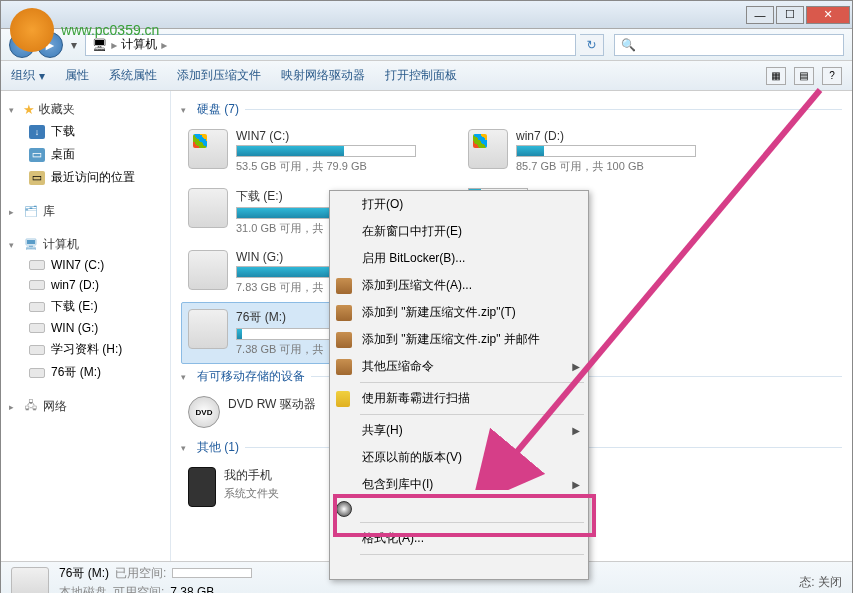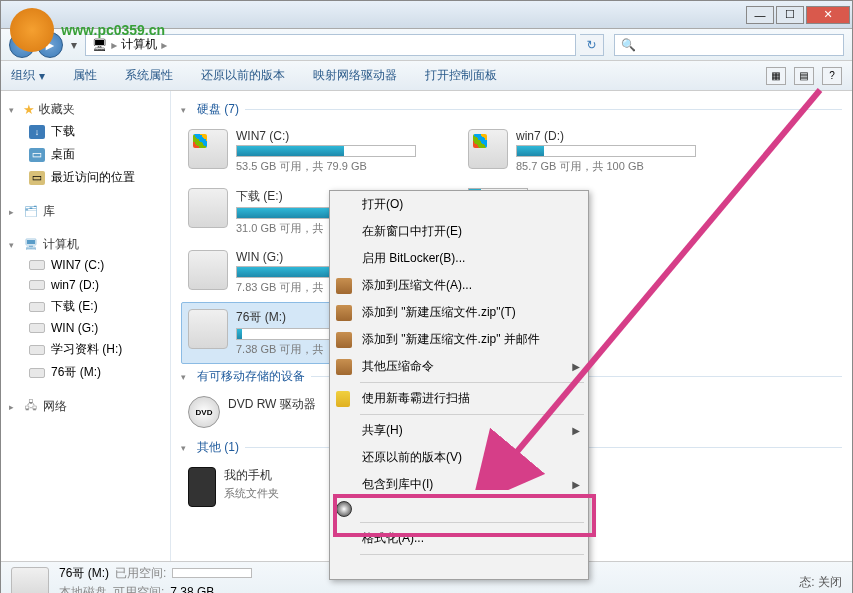--- a/index.html
+++ b/index.html
@@ -12,21 +12,21 @@
 .nav-arrows { display: flex; gap: 2px; }
 .nav-arrow { width: 26px; height: 26px; border-radius: 50%; background: radial-gradient(#6fa3d5,#3c7bb8); border: 1px solid #2a5a8a; display: flex; align-items: center; justify-content: center; color: #fff; font-size: 14px; cursor: pointer; }
 .nav-drop { width: 14px; height: 20px; display: flex; align-items: center; justify-content: center; color: #555; cursor: pointer; }
 .address { flex: 1; height: 22px; border: 1px solid #b0c4d8; background: #fff; display: flex; align-items: center; padding: 0 4px; }
 .address span { margin: 0 2px; }
 .address-sep { color: #888; }
 .refresh { width: 24px; height: 22px; border: 1px solid #b0c4d8; border-left: none; background: #f0f4f8; display: flex; align-items: center; justify-content: center; color: #3c7bb8; cursor: pointer; }
 .searchbox { width: 230px; height: 22px; border: 1px solid #b0c4d8; background: #fff; margin-left: 6px; display: flex; align-items: center; padding: 0 6px; }
 .searchbox input { border: none; outline: none; flex: 1; font-size: 12px; color: #888; }
 .search-icon { color: #888; cursor: pointer; }
-.toolbar { height: 30px; background: linear-gradient(#f4f8fb,#e4ecf3); display: flex; align-items: center; padding: 0 10px; gap: 28px; border-bottom: 1px solid #ccc; }
+.toolbar { height: 30px; background: linear-gradient(#f4f8fb,#e4ecf3); display: flex; align-items: center; padding: 0 10px; gap: 20px; border-bottom: 1px solid #ccc; }
 .toolbar-item { color: #2a5a8a; cursor: pointer; display: flex; align-items: center; gap: 4px; }
 .toolbar-right { margin-left: auto; display: flex; gap: 8px; }
 .tb-icon { width: 20px; height: 18px; border: 1px solid #aaa; background: #f0f4f8; cursor: pointer; display: flex; align-items: center; justify-content: center; font-size: 10px; }
 .body { display: flex; height: 470px; }
 .sidebar { width: 170px; background: #fff; border-right: 1px solid #e0e8f0; padding: 8px 4px; overflow-y: auto; }
 .side-group { margin-bottom: 12px; }
 .side-header { display: flex; align-items: center; gap: 4px; padding: 2px 4px; font-weight: normal; color: #333; cursor: pointer; }
 .star { color: #f5b63a; font-size: 13px; }
 .triangle { color: #888; font-size: 9px; width: 10px; }
 .side-item { display: flex; align-items: center; gap: 6px; padding: 3px 4px 3px 24px; cursor: pointer; }
@@ -66,21 +66,21 @@
 .menu-arrow { margin-left: auto; color: #555; font-size: 10px; }
 .archive-icon { background: linear-gradient(#c89050,#a06830); border-radius: 2px; color: #fff; font-size: 9px; width: 16px; height: 16px; }
 .shield-icon { background: linear-gradient(#f0d040,#e0b020); border-radius: 2px; width: 14px; height: 16px; }
 .qq-icon { width: 16px; height: 16px; background: radial-gradient(#fff,#333); border-radius: 50%; border: 1px solid #333; }
 .highlight-box { position: absolute; top: 494px; left: 333px; width: 263px; height: 43px; border: 4px solid #d63e88; z-index: 200; pointer-events: none; }
 .arrow-annotation { position: absolute; top: 80px; left: 460px; width: 380px; height: 410px; z-index: 150; pointer-events: none; }
 .watermark { position: absolute; top: 8px; left: 10px; z-index: 300; pointer-events: none; }
 .wm-logo { width: 44px; height: 44px; border-radius: 50%; background: radial-gradient(#f5a030,#d87810); display: inline-block; vertical-align: middle; }
 .wm-text { display: inline-block; vertical-align: middle; margin-left: 4px; }
 .wm-title { font-size: 28px; font-weight: bold; color: #3a3a3a; text-shadow: 1px 1px 0 #fff; font-style: italic; }
-.wm-url { font-size: 14px; color: #38a038; font-weight: bold; }
+.wm-url { font-size: 14px; color: #38a038; font-weight: normal; }
 </style>
 </head>
 <body>
 
 <div class="window">
 
   <div class="titlebar">
     <div class="titlebar-btn">—</div>
     <div class="titlebar-btn">☐</div>
     <div class="titlebar-btn titlebar-close">✕</div>
@@ -104,21 +104,21 @@
     </div>
   </div>
 
   <div class="toolbar">
     <div class="toolbar-item">
       <span>组织</span>
         <span>▾</span>
     </div>
     <div class="toolbar-item">属性</div>
     <div class="toolbar-item">系统属性</div>
-    <div class="toolbar-item">还原以前的版本</div>
+    <div class="toolbar-item">添加到压缩文件</div>
     <div class="toolbar-item">映射网络驱动器</div>
     <div class="toolbar-item">打开控制面板</div>
     <div class="toolbar-right">
       <div class="tb-icon">▦</div>
       <div class="tb-icon">▤</div>
       <div class="tb-icon">?</div>
     </div>
   </div>
 
   <div class="body">

